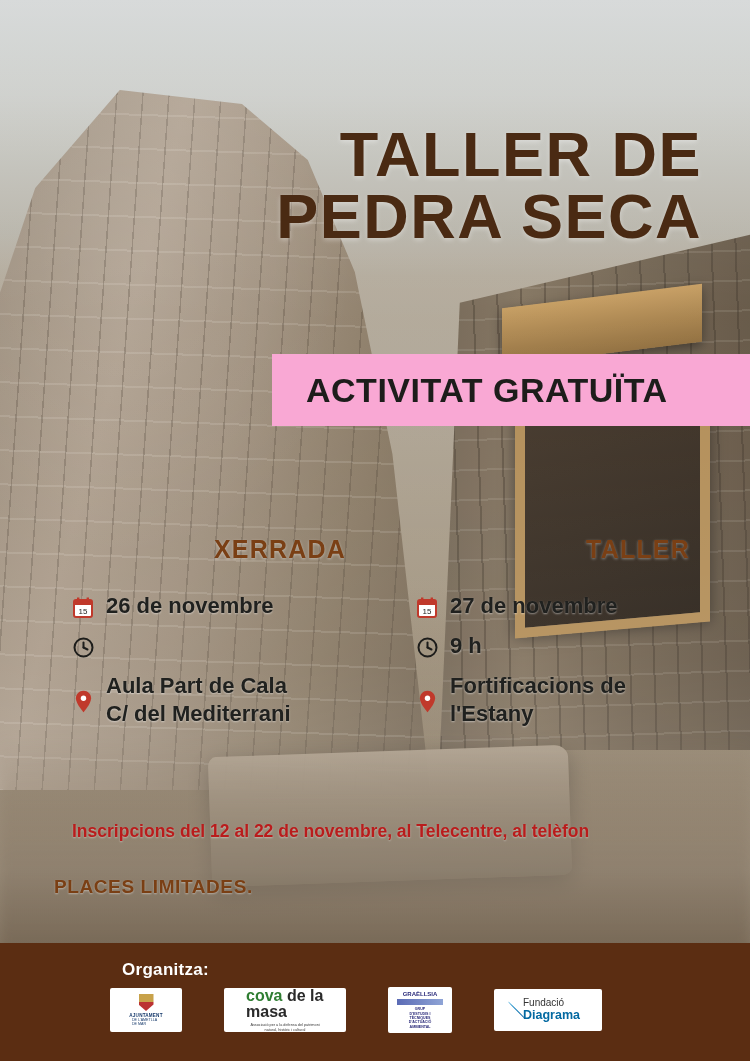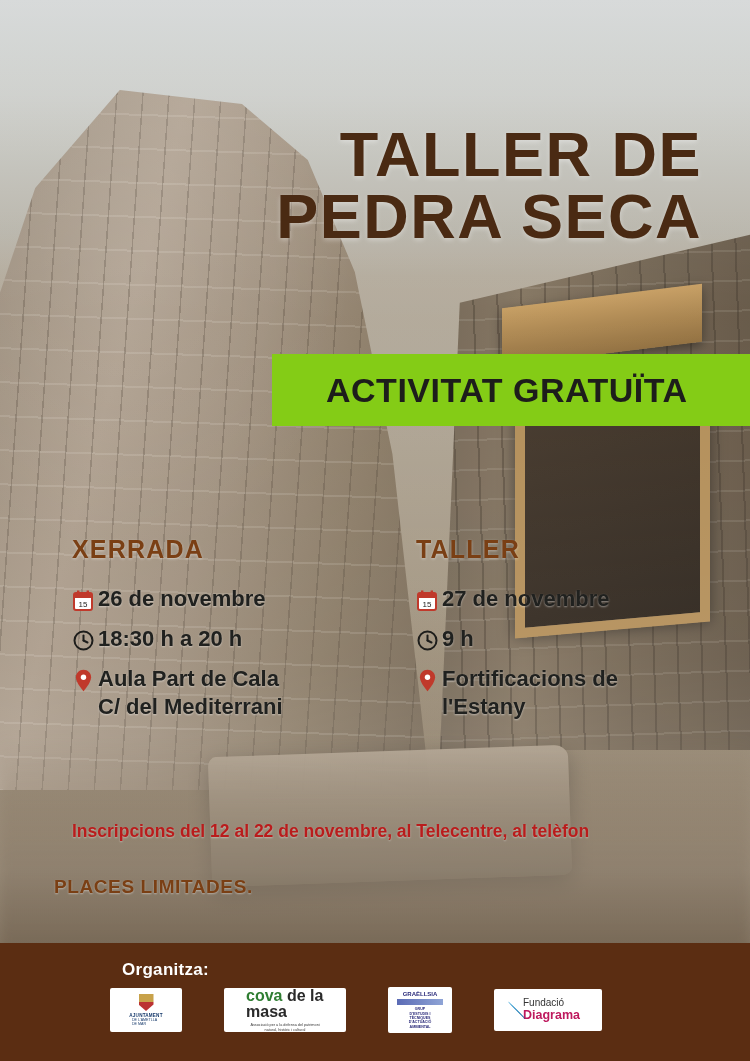--- a/index.html
+++ b/index.html
@@ -139,24 +139,24 @@
     text-shadow: 0 2px 5px rgba(255,255,255,0.35);
   }
   .title .line { display: block; }
 
   .gratuita-band {
     position: absolute;
     left: 272px;
     right: 0;
     top: 354px;
     height: 72px;
-    background: #84cc16;
+    background: #f9a8d4;
     display: flex;
     align-items: center;
-    padding-left: 54px;
+    padding-left: 34px;
     box-sizing: border-box;
   }
   .gratuita-band span {
     color: #1d1d1b;
     font-weight: 800;
     font-size: 34px;
     letter-spacing: 0.5px;
   }
 
   .columns {
@@ -166,27 +166,28 @@
     right: 60px;
     display: flex;
     gap: 70px;
   }
   .col { width: 300px; }
   .col-heading {
     color: #7a3f14;
     font-weight: 800;
     font-size: 25px;
     letter-spacing: 1.2px;
-    margin-bottom: 21px;
+    margin-bottom: 28px;
     text-shadow: 0 1px 3px rgba(255,255,255,0.4);
+    text-align: right;
   }
   .row {
     display: flex;
-    align-items: flex-start;
-    gap: 4px;
+    align-items: center;
+    gap: 12px;
     margin-bottom: 12px;
   }
   .row .ico {
     flex: 0 0 auto;
     width: 22px;
     height: 26px;
     display: flex;
     align-items: center;
     justify-content: center;
     margin-top: 2px;
@@ -281,21 +282,21 @@
   .logo-3 .g-sub { font-size: 3.6px; color: #2b2b7a; text-align: center; line-height: 1.2; font-weight: 700; }
 
   .logo-4 { flex-direction: row; gap: 6px; }
   .logo-4 .drop {
     width: 24px; height: 24px; border-radius: 50% 50% 50% 0;
     transform: rotate(-45deg);
     background: linear-gradient(135deg, #1a9ad6, #0c5f9b);
   }
   .logo-4 .f-txt { text-align: left; }
   .logo-4 .f1 { font-size: 10px; color: #333; line-height: 1.05; }
-  .logo-4 .f2 { font-size: 12.5px; font-weight: 800; color: #be185d; line-height: 1.05; }
+  .logo-4 .f2 { font-size: 12.5px; font-weight: 800; color: #0369a1; line-height: 1.05; }
 </style>
 </head>
 <body>
 
 <div class="poster">
 
   <div class="bg"></div>
   <div class="hut"></div>
   <div class="wall-right"></div>
   <div class="lintel"></div>
@@ -332,21 +333,20 @@
       </div>
 
       <div class="row">
         <span class="ico">
           <svg width="21" height="21" viewBox="0 0 21 21">
             <circle cx="10.5" cy="10.5" r="9" fill="none" stroke="#1d1d1b" stroke-width="2"></circle>
             <line x1="10.5" y1="10.5" x2="10.5" y2="5.5" stroke="#1d1d1b" stroke-width="2" stroke-linecap="round"></line>
             <line x1="10.5" y1="10.5" x2="14.5" y2="12.5" stroke="#1d1d1b" stroke-width="2" stroke-linecap="round"></line>
           </svg>
         </span>
-        <span class="txt">18:30 h a 20 h</span>
       </div>
 
       <div class="row">
         <span class="ico">
           <svg width="17" height="23" viewBox="0 0 17 23">
             <path d="M8.5 0.8C4.2 0.8 0.9 4.1 0.9 8.3c0 5.6 7.6 14 7.6 14s7.6-8.4 7.6-14C16.1 4.1 12.8 0.8 8.5 0.8z" fill="#c0392b"></path>
             <circle cx="8.5" cy="8.2" r="2.7" fill="#ffffff"></circle>
           </svg>
         </span>
         <span class="txt">

